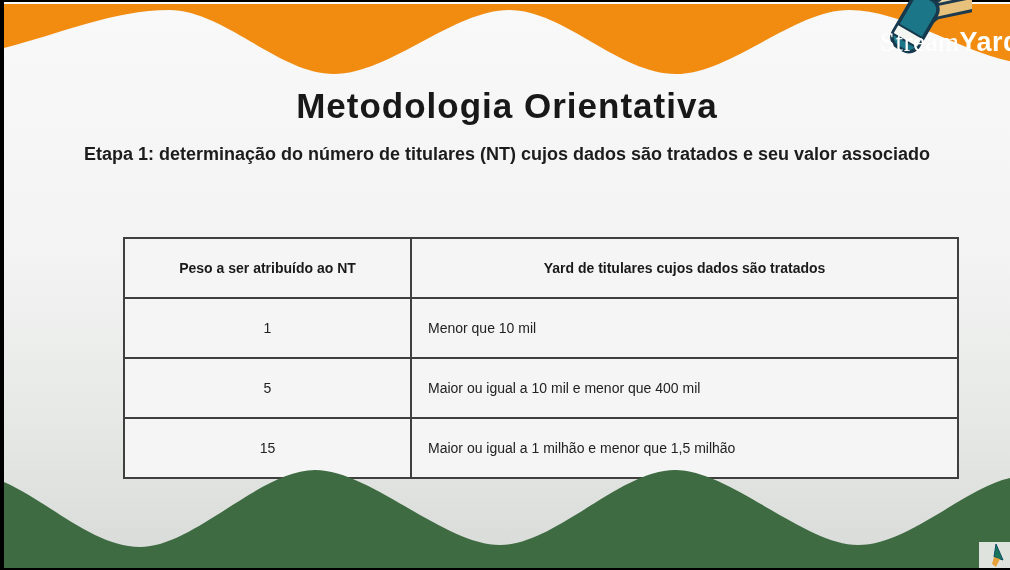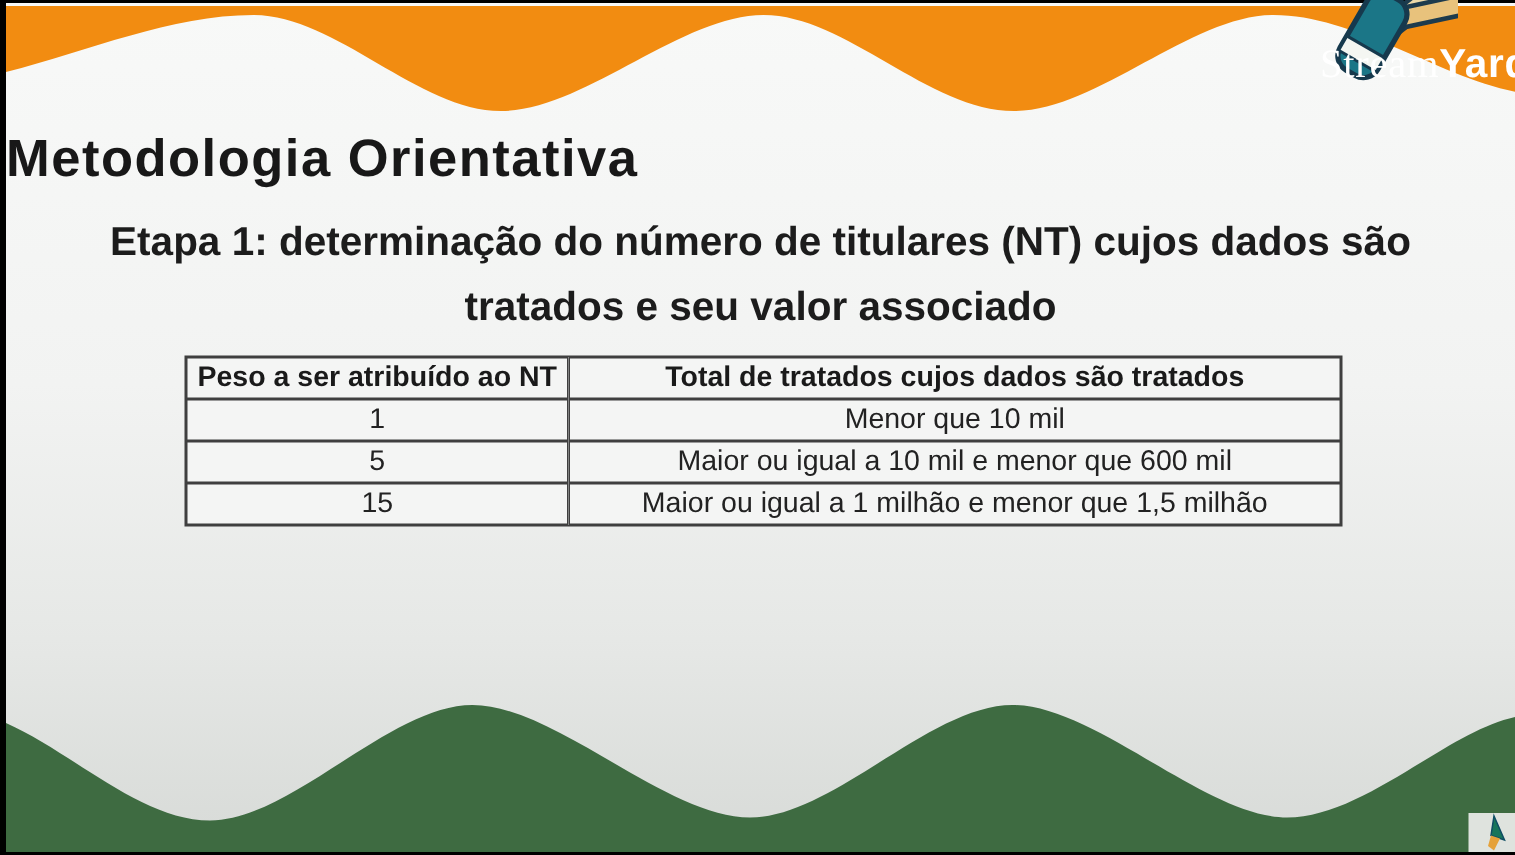--- a/index.html
+++ b/index.html
@@ -41,62 +41,63 @@
     bottom: 2px;
     width: 1006px;
     height: 100px;
     display: block;
   }
   .title {
     position: absolute;
     left: 0;
     top: 84px;
     width: 1006px;
+    text-align: center;
     font-size: 35px;
     font-weight: bold;
     letter-spacing: 1px;
     color: #181818;
   }
   .subtitle {
     position: absolute;
     left: 50%;
     transform: translateX(-50%);
     top: 138px;
     width: 900px;
     text-align: center;
-    font-size: 27px;
+    font-size: 18px;
     font-weight: bold;
     line-height: 1.58;
     color: #1c1c1c;
   }
   .tbl-wrap {
     position: absolute;
     left: 119px;
     top: 235px;
   }
   table.weights {
     border-collapse: separate;
     border-spacing: 0;
     border: 1px solid var(--table-border, #3f3f3f);
     background: transparent;
   }
   table.weights th, table.weights td {
     border: 1px solid var(--table-border, #3f3f3f);
     background: #f4f5f4;
     height: 26px;
-    font-size: 19px;
+    font-size: 14px;
     color: #222;
-    padding: 0;
+    padding: 16px;
     line-height: 26px;
     white-space: nowrap;
   }
   table.weights th { font-weight: bold; text-align: center; color: #1a1a1a; }
   td.w-col { width: 253px; text-align: center; }
   td.r-col, th.r-col { width: 513px; }
-  td.r-col { text-align: center; padding-left: 8px; }
+  td.r-col { text-align: left; padding-left: 8px; }
   th.w-col { width: 253px; }
 
   
   .watermark {
     position: absolute;
     right: 0;
     top: 0;
     width: 200px;
     height: 70px;
     pointer-events: none;
@@ -140,32 +141,32 @@
     </svg>
 
     <div class="title">Metodologia Orientativa</div>
     <div class="subtitle">Etapa 1: determinação do número de titulares (NT) cujos dados são tratados e seu valor associado</div>
 
     <div class="tbl-wrap">
       <table class="weights">
         <thead>
           <tr>
             <th class="w-col">Peso a ser atribuído ao NT</th>
-            <th class="r-col">Total de tratados cujos dados são tratados</th>
+            <th class="r-col">Yard de titulares cujos dados são tratados</th>
           </tr>
         </thead>
         <tbody>
 
         <tr>
             <td class="w-col">1</td>
             <td class="r-col">Menor que 10 mil</td>
           </tr>
             <tr>
             <td class="w-col">5</td>
-            <td class="r-col">Maior ou igual a 10 mil e menor que 600 mil</td>
+            <td class="r-col">Maior ou igual a 10 mil e menor que 400 mil</td>
           </tr>
             <tr>
             <td class="w-col">15</td>
             <td class="r-col">Maior ou igual a 1 milhão e menor que 1,5 milhão</td>
           </tr>
           </tbody>
       </table>
     </div>
 
   </div>

